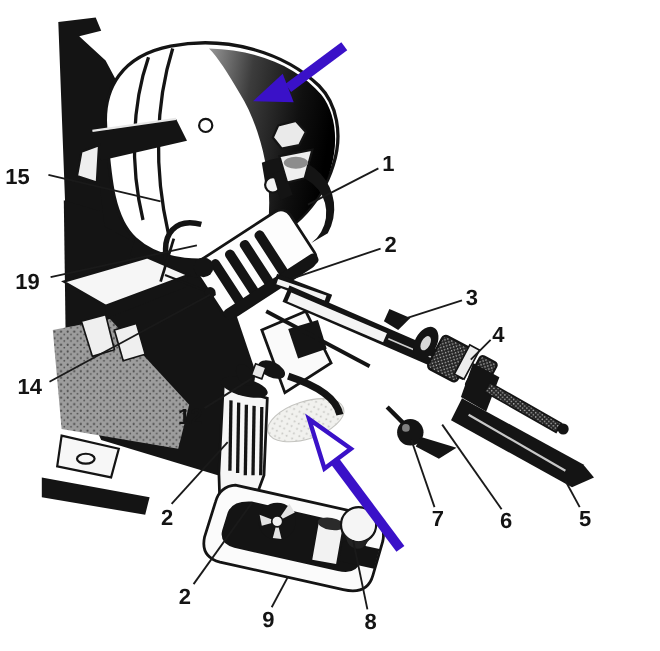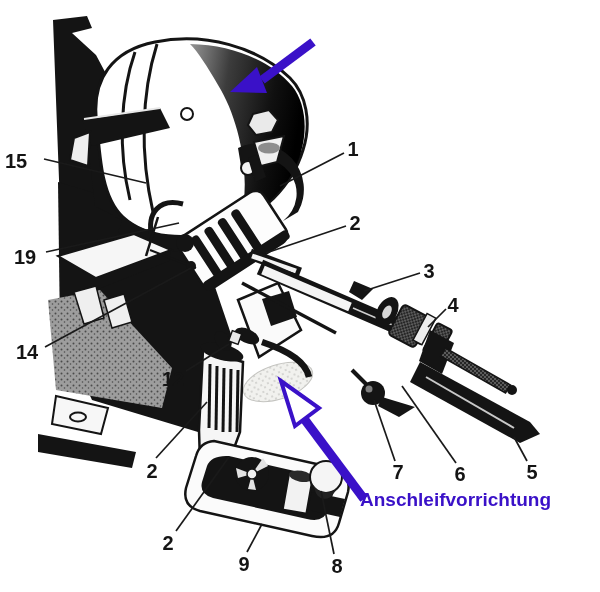--- a/index.html
+++ b/index.html
@@ -227,21 +227,20 @@
     <g>
       <line x1="313" y1="42" x2="262" y2="80" style="stroke:var(--annotation-blue,#3a11c8)" stroke-width="9"></line>
       <polygon points="230,92 267,93 257,67" style="fill:var(--annotation-blue,#3a11c8)"></polygon>
     </g>
     <g>
       <line x1="364" y1="499" x2="305" y2="420" style="stroke:var(--annotation-blue,#3a11c8)" stroke-width="9"></line>
       <polygon points="281,381 319,408 295,426" fill="#ffffff" style="stroke:var(--annotation-blue,#3a11c8)" stroke-width="4" stroke-linejoin="miter"></polygon>
     </g>
   </svg>
 
-  <div class="caption bottom">Anschleifvorrichtung</div>
 
   <span class="num" style="left:353px;top:149px">1</span>
   <span class="num" style="left:355px;top:223px">2</span>
   <span class="num" style="left:429px;top:271px">3</span>
   <span class="num" style="left:453px;top:305px">4</span>
   <span class="num" style="left:532px;top:472px">5</span>
   <span class="num" style="left:460px;top:474px">6</span>
   <span class="num" style="left:398px;top:472px">7</span>
   <span class="num" style="left:337px;top:566px">8</span>
   <span class="num" style="left:244px;top:564px">9</span>

